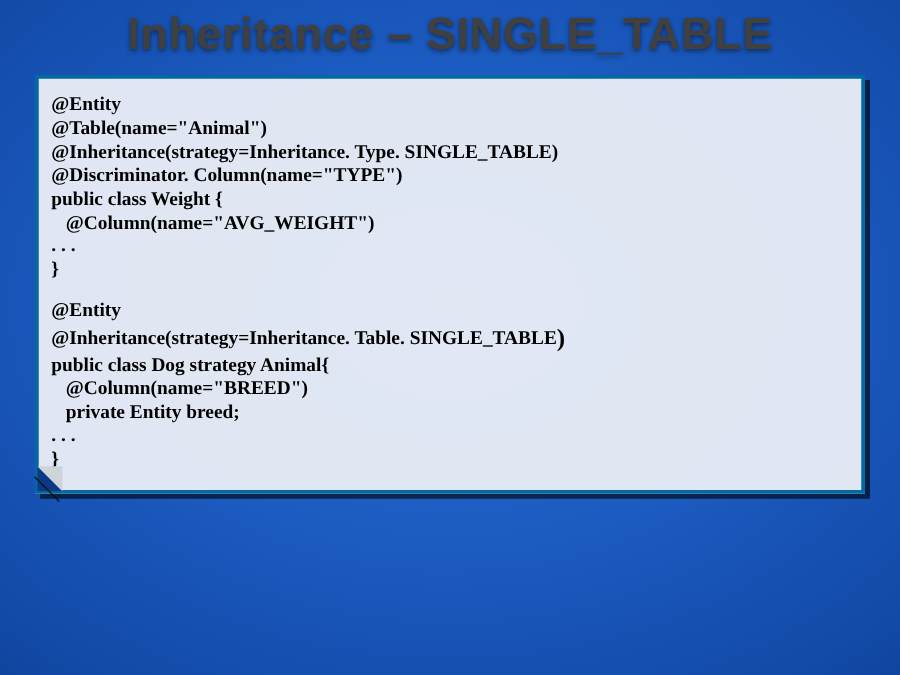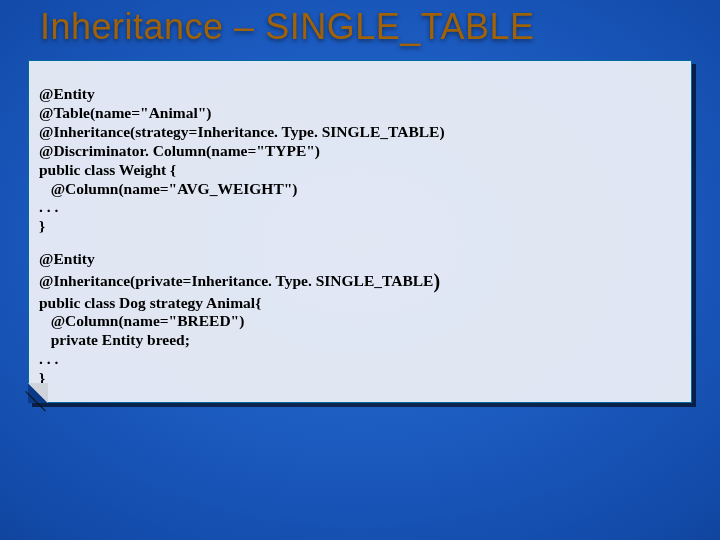--- a/index.html
+++ b/index.html
@@ -12,36 +12,37 @@
   body {
     background: radial-gradient(ellipse 900px 650px at 50% 45%,
       #2a6fd6 0%,
       #1c5bc0 30%,
       #124aa8 55%,
       #0a3680 78%,
       #05245c 100%);
     font-family: Arial, Helvetica, sans-serif;
   }
   .title {
-    color: #a16207;
+    color: #404040;
     font-size: 36px;
-    font-weight: 400;
+    font-weight: 700;
+    text-align: center;
     padding: 6px 0 8px 0;
     text-shadow: 0 2px 4px rgba(0,0,0,0.5);
     letter-spacing: 0.5px;
     margin-left: 40px;
     margin-right: 40px;
   }
   .code-box {
     position: relative;
     margin: 4px 28px 0 28px;
     background: rgba(235,238,245,0.95);
-    border: 1px solid #0369a1;
+    border: 3px solid #0369a1;
     box-shadow: 4px 4px 0 rgba(0,0,0,0.6);
-    padding: 24px 10px 14px 10px;
+    padding: 12px 10px 14px 10px;
     font-family: "Times New Roman", Times, serif;
     font-size: 15.5px;
     line-height: 1.22;
     color: #000;
     font-weight: bold;
   }
   .code-box .line {
     white-space: pre;
   }
   .blank {
@@ -97,21 +98,21 @@
   <div class="line">@Entity</div>
   <div class="line">@Table(name="Animal")</div>
   <div class="line">@Inheritance(strategy=Inheritance. Type. SINGLE_TABLE)</div>
   <div class="line">@Discriminator. Column(name="TYPE")</div>
   <div class="line">public class Weight {</div>
   <div class="line">   @Column(name="AVG_WEIGHT")</div>
   <div class="line">. . .</div>
   <div class="line">}</div>
   <div class="blank"></div>
   <div class="line">@Entity</div>
-  <div class="line"><span>@Inheritance(private=Inheritance. Type. SINGLE_TABLE</span><span class="bigparen">)</span></div>
+  <div class="line"><span>@Inheritance(strategy=Inheritance. Table. SINGLE_TABLE</span><span class="bigparen">)</span></div>
   <div class="line">public class Dog strategy Animal{</div>
   <div class="line">   @Column(name="BREED")</div>
   <div class="line">   private Entity breed;</div>
   <div class="line">. . .</div>
   <div class="line">}</div>
 
   <div class="dogear-cover"></div>
   <div class="dogear"></div>
   <div class="dogear-edge"></div>
 </div>

